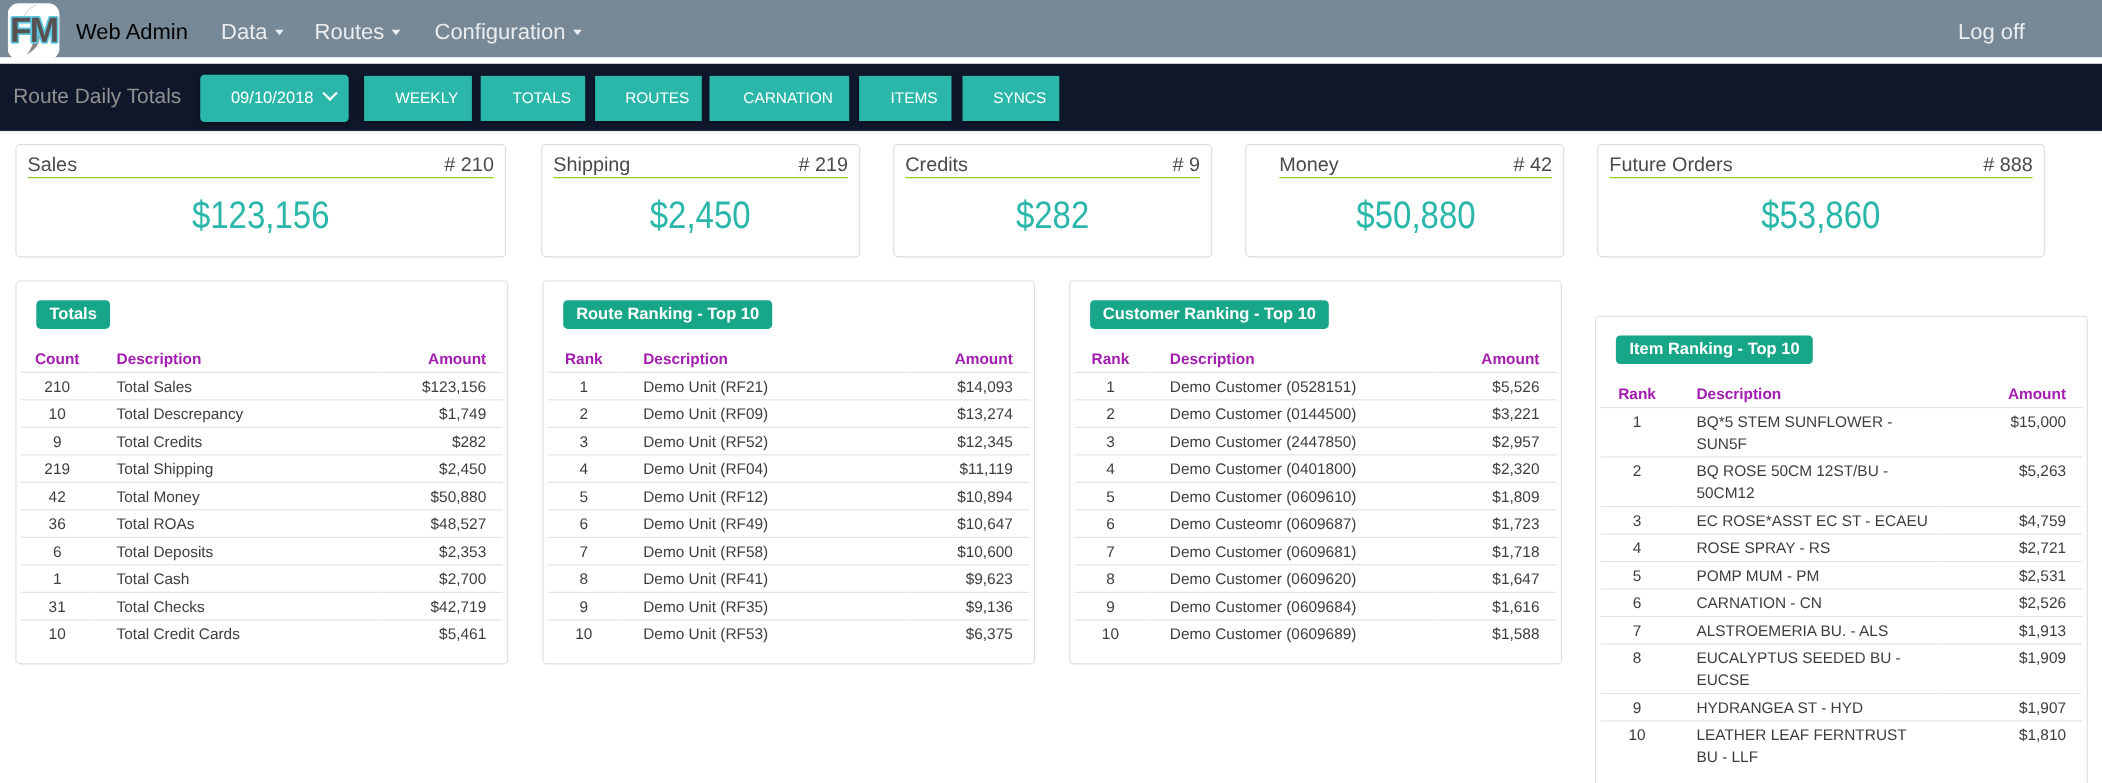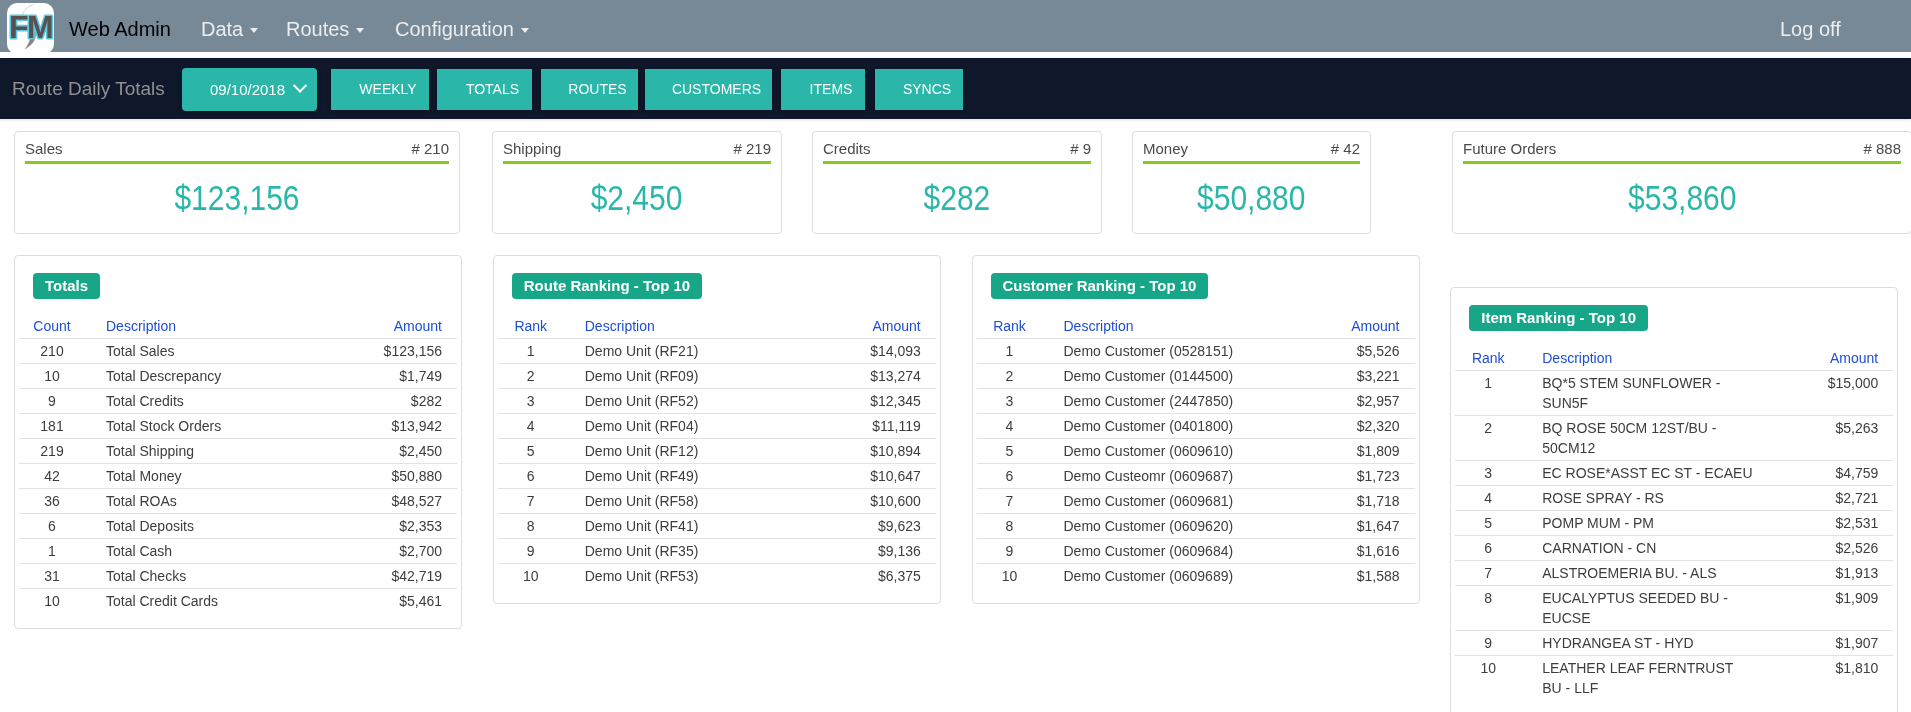--- a/index.html
+++ b/index.html
@@ -15,30 +15,30 @@
 
 
 .toolbar { position:absolute; left:0; top:58px; width:1911px; height:61px; background:#0f172a; box-shadow:0 1px 3px rgba(0,0,0,0.12); }
 .tb-title { position:absolute; left:12px; top:0; height:61px; line-height:61px; font-size:19px; color:#919191; }
 .btn { position:absolute; top:11px; height:41px; background:#2ab7a9; color:#fff; font-size:14px; text-align:center; line-height:41px; box-shadow:0 2px 4px rgba(0,0,0,0.25); font-family:"Liberation Sans",sans-serif;padding-left:16px; }
 .btn-date { top:10px; height:43px; line-height:43px; border-radius:4px; font-size:15px; }
 .chev { display:inline-block; width:10px; height:10px; border-right:2.5px solid #fff; border-bottom:2.5px solid #fff; transform:rotate(45deg) translate(-3px,-3px); margin-left:10px; }
 
 
 .card { position:absolute; top:131px; height:103px; background:#fff; border:1px solid #ddd; border-radius:4px; }
-.card-head { display:flex; justify-content:space-between; margin:0 10px; padding:7px 0 2px; line-height:20px; border-bottom:3px solid #84cc16; font-size:15px; color:#4a4a4a; }
+.card-head { display:flex; justify-content:space-between; margin:0 10px; padding:7px 0 2px; line-height:20px; border-bottom:1px solid #84cc16; font-size:18px; color:#4a4a4a; }
 .card-val { height:71px; margin-top:-2px; display:flex; align-items:center; justify-content:center; font-size:35px; color:#2ab7a9; }
 .card-val span { display:inline-block; transform:scaleX(0.857); }
 
 
 .panel { position:absolute; top:255px; width:448px; background:#fff; border:1px solid #ddd; border-radius:4px; }
 .badge { display:inline-block; margin:17px 0 0 18px; background:#18a689; color:#fff; font-weight:bold; font-size:15px; line-height:18px; padding:4px 12px; border-radius:4px; }
 table { border-collapse:collapse; margin:15px 4px 15px 4px; width:438px; table-layout:fixed; }
 th, td { font-size:14px; color:#3d3d3d; line-height:20px; padding:2px 8px; vertical-align:top; }
-th { font-weight:normal; color:#1d4ed8; }
+th { font-weight:bold; color:#a21caf; }
 tr + tr > * { border-top:1px solid #e2e2e2; }
 .c1 { width:66px; text-align:center; padding-left:0; padding-right:0; }
 .c2 { text-align:left; padding-left:21px; }
 .c3 { width:110px; text-align:right; padding-right:15px; }
 .p4 .c3 { width:130px; }
 .p4 td.c2 { white-space:nowrap; }
 .p1 table, .p2 table, .p3 table { margin-bottom:15px; }
 .p4 table { margin-bottom:18px; }
 </style>
 </head>
@@ -57,21 +57,21 @@
   <div class="nlink" style="left:395px;">Configuration<span class="caret"></span></div>
   <div class="nlink" style="left:1780px;">Log off</div>
 </div>
 
 <div class="toolbar">
   <div class="tb-title">Route Daily Totals</div>
   <div class="btn btn-date" style="left:182px; width:135px;">09/10/2018<span class="chev"></span></div>
   <div class="btn" style="left:331px; width:98px;">WEEKLY</div>
   <div class="btn" style="left:437px; width:95px;">TOTALS</div>
   <div class="btn" style="left:541px; width:97px;">ROUTES</div>
-  <div class="btn" style="left:645px; width:127px;">CUSTOMERS</div>
+  <div class="btn" style="left:645px; width:127px;">CARNATION</div>
   <div class="btn" style="left:781px; width:84px;">ITEMS</div>
   <div class="btn" style="left:875px; width:88px;">SYNCS</div>
 </div>
 
 <div class="card" style="left:14px; width:446px;">
   <div class="card-head">
       <span>Sales</span>
       <span># 210</span>
     </div>
   <div class="card-val">
@@ -89,30 +89,30 @@
 </div>
 <div class="card" style="left:812px; width:290px;">
   <div class="card-head">
       <span>Credits</span>
       <span># 9</span>
     </div>
   <div class="card-val">
       <span>$282</span>
     </div>
 </div>
-<div class="card" style="left:1132px; width:239px;">
+<div class="card" style="left:1132px; width:290px;padding-left:20px;">
   <div class="card-head">
       <span>Money</span>
       <span># 42</span>
     </div>
   <div class="card-val">
       <span>$50,880</span>
     </div>
 </div>
-<div class="card" style="left:1452px; width:460px;">
+<div class="card" style="left:1452px; width:407px;">
   <div class="card-head">
       <span>Future Orders</span>
       <span># 888</span>
     </div>
   <div class="card-val">
       <span>$53,860</span>
     </div>
 </div>
 
 <div class="panel p1" style="left:14px;">
@@ -133,25 +133,20 @@
           <td class="c1">10</td>
           <td class="c2">Total Descrepancy</td>
           <td class="c3">$1,749</td>
         </tr>
     <tr>
           <td class="c1">9</td>
           <td class="c2">Total Credits</td>
           <td class="c3">$282</td>
         </tr>
     <tr>
-          <td class="c1">181</td>
-          <td class="c2">Total Stock Orders</td>
-          <td class="c3">$13,942</td>
-        </tr>
-    <tr>
           <td class="c1">219</td>
           <td class="c2">Total Shipping</td>
           <td class="c3">$2,450</td>
         </tr>
     <tr>
           <td class="c1">42</td>
           <td class="c2">Total Money</td>
           <td class="c3">$50,880</td>
         </tr>
     <tr>

